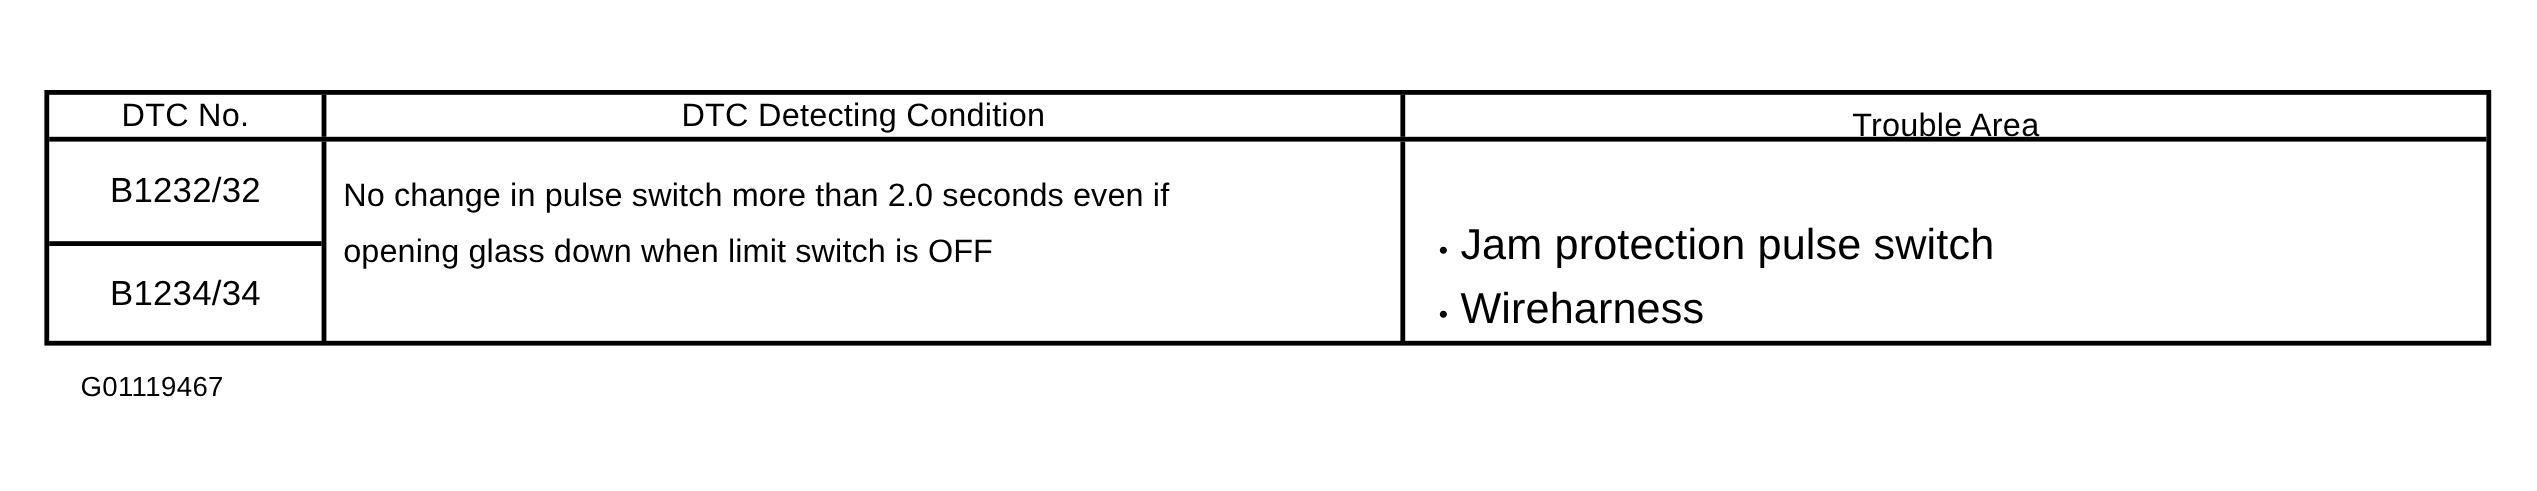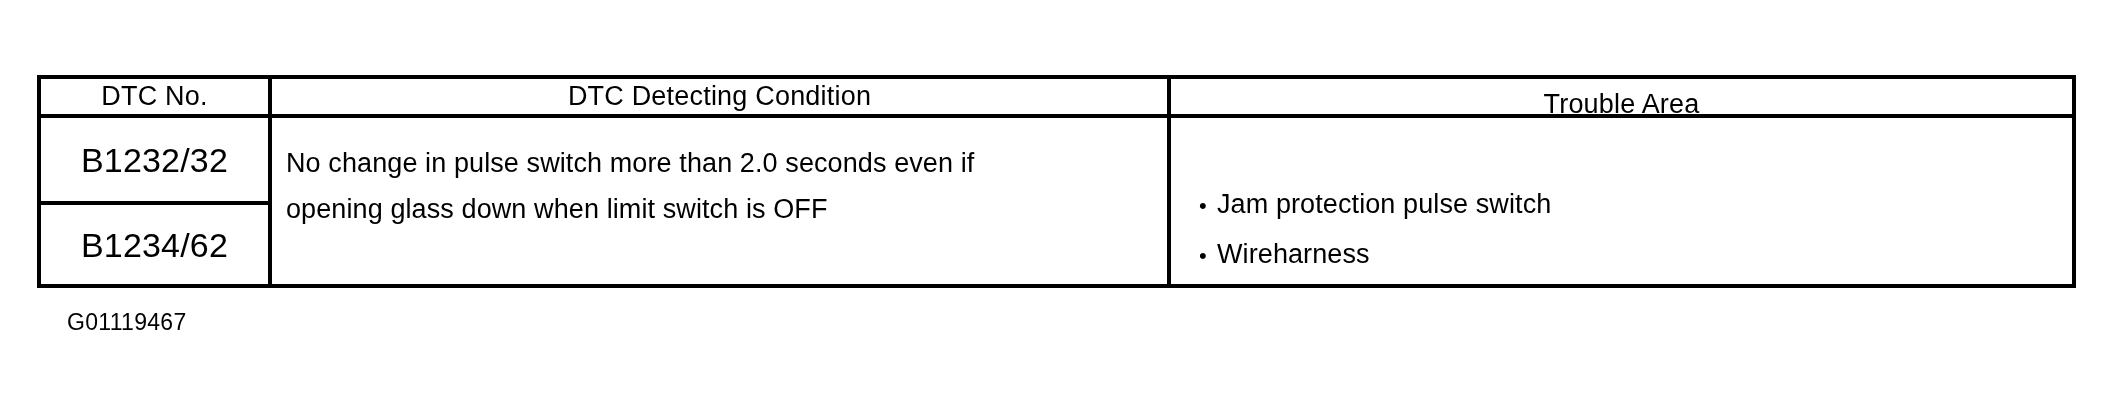--- a/index.html
+++ b/index.html
@@ -69,21 +69,21 @@
 
   
   .col-dtc.body-dtc {
     display: flex;
     flex-direction: column;
   }
   .dtc-cell {
     display: flex;
     align-items: center;
     justify-content: center;
-    font-size: 34px;
+    font-size: 29px;
     letter-spacing: 0.2px;
     line-height: 1;
     white-space: nowrap;
   }
   .dtc-cell.first {
     flex: 0 0 87px;
     border-bottom: 4px solid #000;
     box-sizing: border-box;
   }
   .dtc-cell.second {
@@ -113,21 +113,21 @@
     line-height: 48px;
     white-space: nowrap;
   }
   .bullet-dot {
     font-size: 22px;
     width: 18px;
     flex: 0 0 18px;
     line-height: 48px;
   }
   .bullet-text {
-    font-size: 27px;
+    font-size: 36px;
     letter-spacing: 0.1px;
     line-height: 48px;
   }
 
   
   #figure-caption {
     position: absolute;
     left: 28px;
     top: 311px;
     font-size: 23px;
@@ -145,21 +145,21 @@
   <div class="t-header">
     <div class="col-dtc hcell">DTC No.</div>
     <div class="col-cond hcell">DTC Detecting Condition</div>
     <div class="col-trouble hcell">Trouble Area</div>
   </div>
 
   <div class="t-body">
 
     <div class="col-dtc body-dtc">
       <div class="dtc-cell first">B1232/32</div>
-      <div class="dtc-cell second">B1234/62</div>
+      <div class="dtc-cell second">B1234/34</div>
     </div>
 
     <div class="col-cond cond-cell">
       <div class="cond-line">No change in pulse switch more than 2.0 seconds even if</div>
       <div class="cond-line">opening glass down when limit switch is OFF</div>
     </div>
 
     <div class="col-trouble trouble-cell">
       <div class="bullet-row">
         <span class="bullet-dot">•</span>

